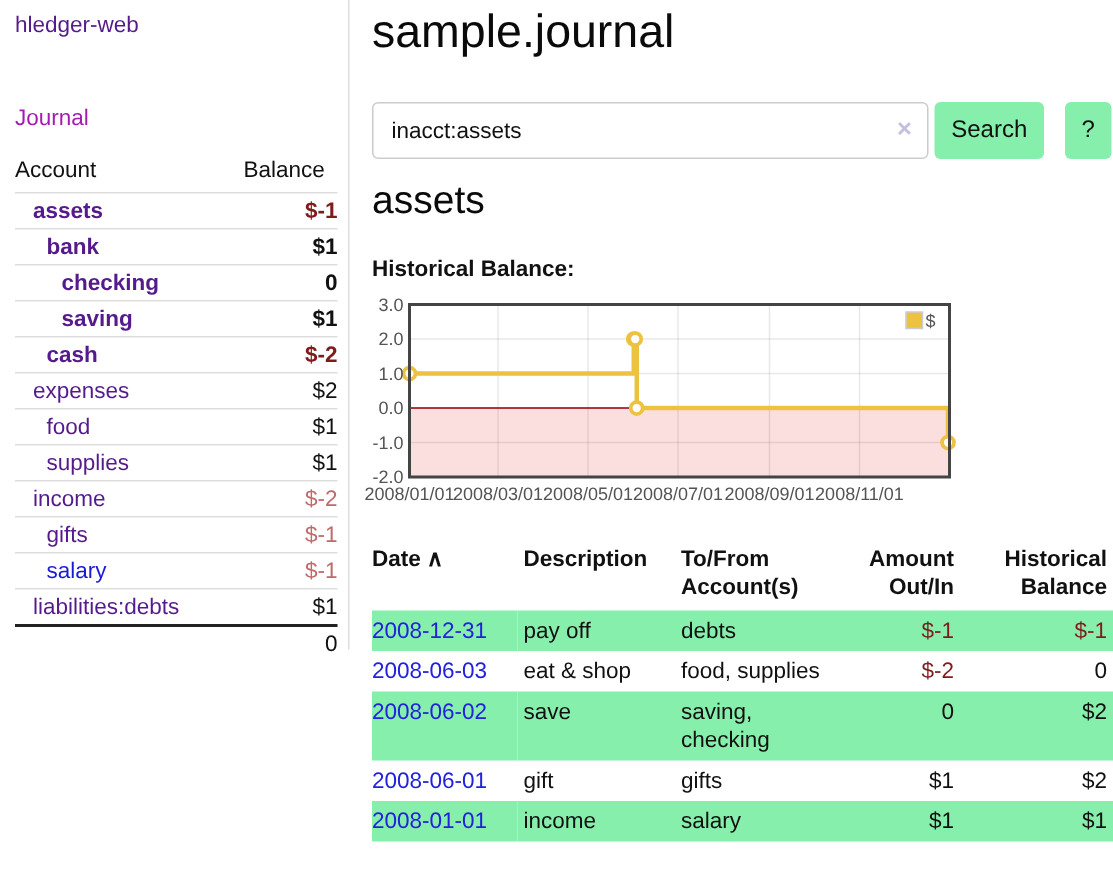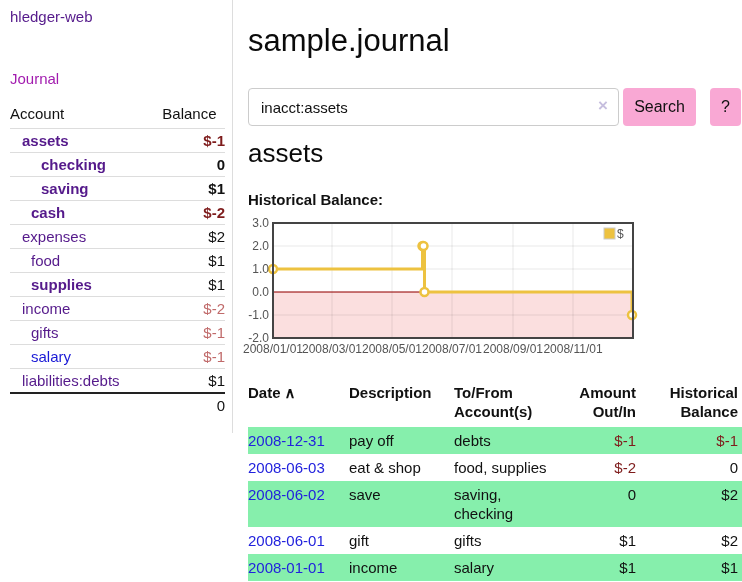--- a/index.html
+++ b/index.html
@@ -19,26 +19,26 @@
   .acct-table .acct-name a { color:#551a8b; text-decoration:none; cursor:pointer; }
   .acct-table .acct-name a.blue { color:#1a1ad6; }
   .acct-table .acct-bal { text-align:right; }
   .acct-table tr.bold td, .acct-table tr.bold a { font-weight:bold; }
   .neg-strong { color:#7e1c1c; }
   .neg-soft { color:#c06a6a; }
   .acct-table tfoot tr { border-top:2px solid #222; }
   .acct-table tfoot td { text-align:right; }
 
   
-  .main { position:absolute; left:248px; top:0; width:494px; height:414px;margin-top:20px; }
+  .main { position:absolute; left:248px; top:0; width:494px; height:414px; }
   .title { position:absolute; left:0; top:3px; margin:0; font-size:31px; font-weight:normal; color:#0a0a0a; }
 
   .search-input { position:absolute; left:0; top:68px; width:371px; height:38px; border:1px solid #ccc; border-radius:4px; font-family:"Liberation Sans",sans-serif; font-size:15px; color:#111; padding:0 32px 0 12px; outline:none; }
   .clear-x { position:absolute; left:344px; top:76px; width:22px; text-align:center; color:#c6bede; font-weight:bold; font-size:17px; cursor:pointer; user-select:none; }
-  .btn { position:absolute; top:68px; height:38px; background:#f9a8d4; border:none; border-radius:4px; font-family:"Liberation Sans",sans-serif; font-size:16px; color:#111; cursor:pointer; }
+  .btn { position:absolute; top:68px; height:38px; background:#86efac; border:none; border-radius:4px; font-family:"Liberation Sans",sans-serif; font-size:16px; color:#111; cursor:pointer; }
   .btn-search { left:375px; width:73px; }
   .btn-help { left:462px; width:31px; }
 
   .acct-heading { position:absolute; left:0; top:118px; margin:0; font-size:26px; font-weight:normal; color:#0a0a0a; }
   .chart-label { position:absolute; left:0; top:171px; font-size:15px; font-weight:bold; }
 
   .chart-svg { position:absolute; left:-5px; top:196px; }
   .chart-svg text { font-family:"Liberation Sans", sans-serif; }
 
   
@@ -68,20 +68,24 @@
           <th>Account</th>
           <th class="bal-h">Balance</th>
         </tr>
       </thead>
       <tbody>
   <tr class="bold">
     <td class="acct-name" style="padding-left: 12px;"><a>assets</a></td>
     <td class="acct-bal neg-strong">$-1</td>
   </tr>
 
+  <tr class="bold">
+    <td class="acct-name" style="padding-left: 21px;"><a>bank</a></td>
+    <td class="acct-bal">$1</td>
+  </tr>
 
   <tr class="bold">
     <td class="acct-name" style="padding-left: 31px;"><a>checking</a></td>
     <td class="acct-bal">0</td>
   </tr>
 
   <tr class="bold">
     <td class="acct-name" style="padding-left: 31px;"><a>saving</a></td>
     <td class="acct-bal">$1</td>
   </tr>
@@ -95,21 +99,21 @@
     <td class="acct-name" style="padding-left: 12px;"><a>expenses</a></td>
     <td class="acct-bal">$2</td>
   </tr>
 
   <tr>
     <td class="acct-name" style="padding-left: 21px;"><a>food</a></td>
     <td class="acct-bal">$1</td>
   </tr>
 
   <tr>
-    <td class="acct-name" style="padding-left: 21px; font-weight: bold;"><a>supplies</a></td>
+    <td class="acct-name" style="padding-left: 21px;"><a>supplies</a></td>
     <td class="acct-bal">$1</td>
   </tr>
 
   <tr>
     <td class="acct-name" style="padding-left: 12px;"><a>income</a></td>
     <td class="acct-bal neg-soft">$-2</td>
   </tr>
 
   <tr>
     <td class="acct-name" style="padding-left: 21px;"><a>gifts</a></td>

